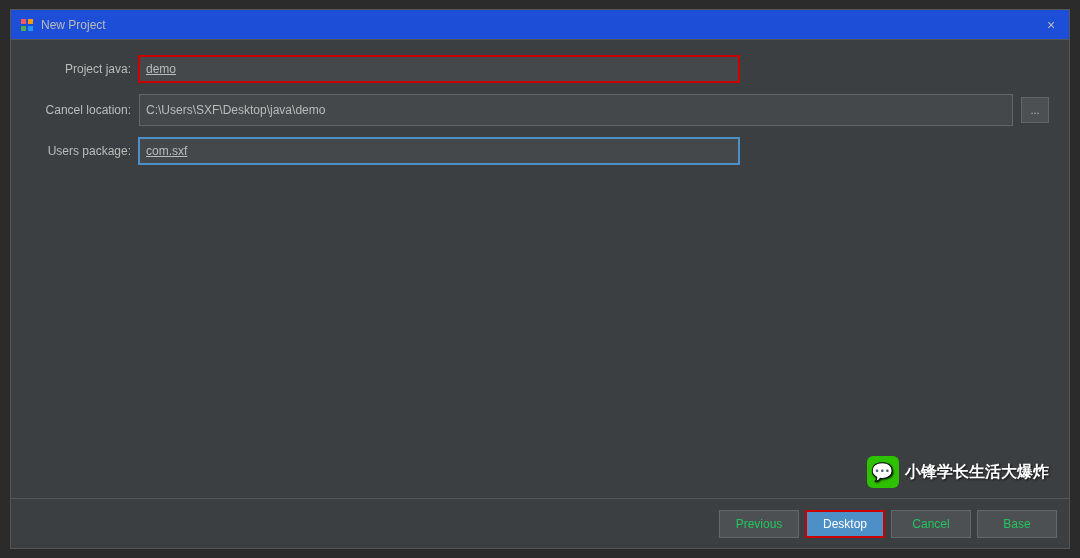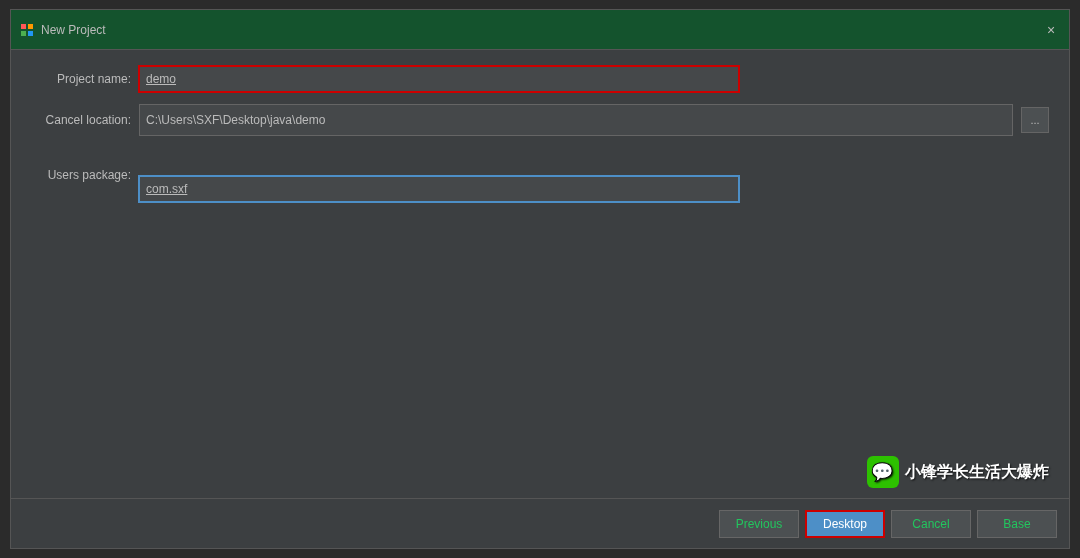--- a/index.html
+++ b/index.html
@@ -24,23 +24,23 @@
       width: 1060px;
       height: 540px;
       background: #3c3f41;
       border: 1px solid #555555;
       display: flex;
       flex-direction: column;
       position: relative;
     }
 
     .title-bar {
-      background: #14532d;
+      background: #1d4ed8;
       border-bottom: 1px solid #555555;
-      height: 40px;
+      height: 30px;
       display: flex;
       align-items: center;
       padding: 0 8px;
       justify-content: space-between;
       flex-shrink: 0;
     }
 
     .title-bar-left {
       display: flex;
       align-items: center;
@@ -115,21 +115,20 @@
 
     .form-input.highlighted {
       border: 1px solid #cc0000;
       outline: 2px solid #cc0000;
       outline-offset: -1px;
     }
 
     .form-input.blue-border {
       border: 1px solid #4d8fc7;
       outline: 1px solid #4d8fc7;
-      margin-top: 28px;
     }
 
     .location-row {
       display: flex;
       align-items: center;
       gap: 8px;
     }
 
     .location-input {
       flex: 1;
@@ -230,21 +229,21 @@
         </svg>
       </div>
       <span class="title-text">New Project</span>
     </div>
     <button class="close-btn">×</button>
   </div>
 
   <div class="dialog-content">
 
     <div class="form-row">
-      <span class="form-label">Project name:</span>
+      <span class="form-label">Project java:</span>
       <input class="form-input highlighted" type="text" value="demo" style="">
     </div>
 
     <div class="form-row location-row">
       <span class="form-label">Cancel location:</span>
       <input class="location-input" type="text" value="C:\Users\SXF\Desktop\java\demo" style="">
       <button class="browse-btn">...</button>
     </div>
 
     <div class="form-row">

